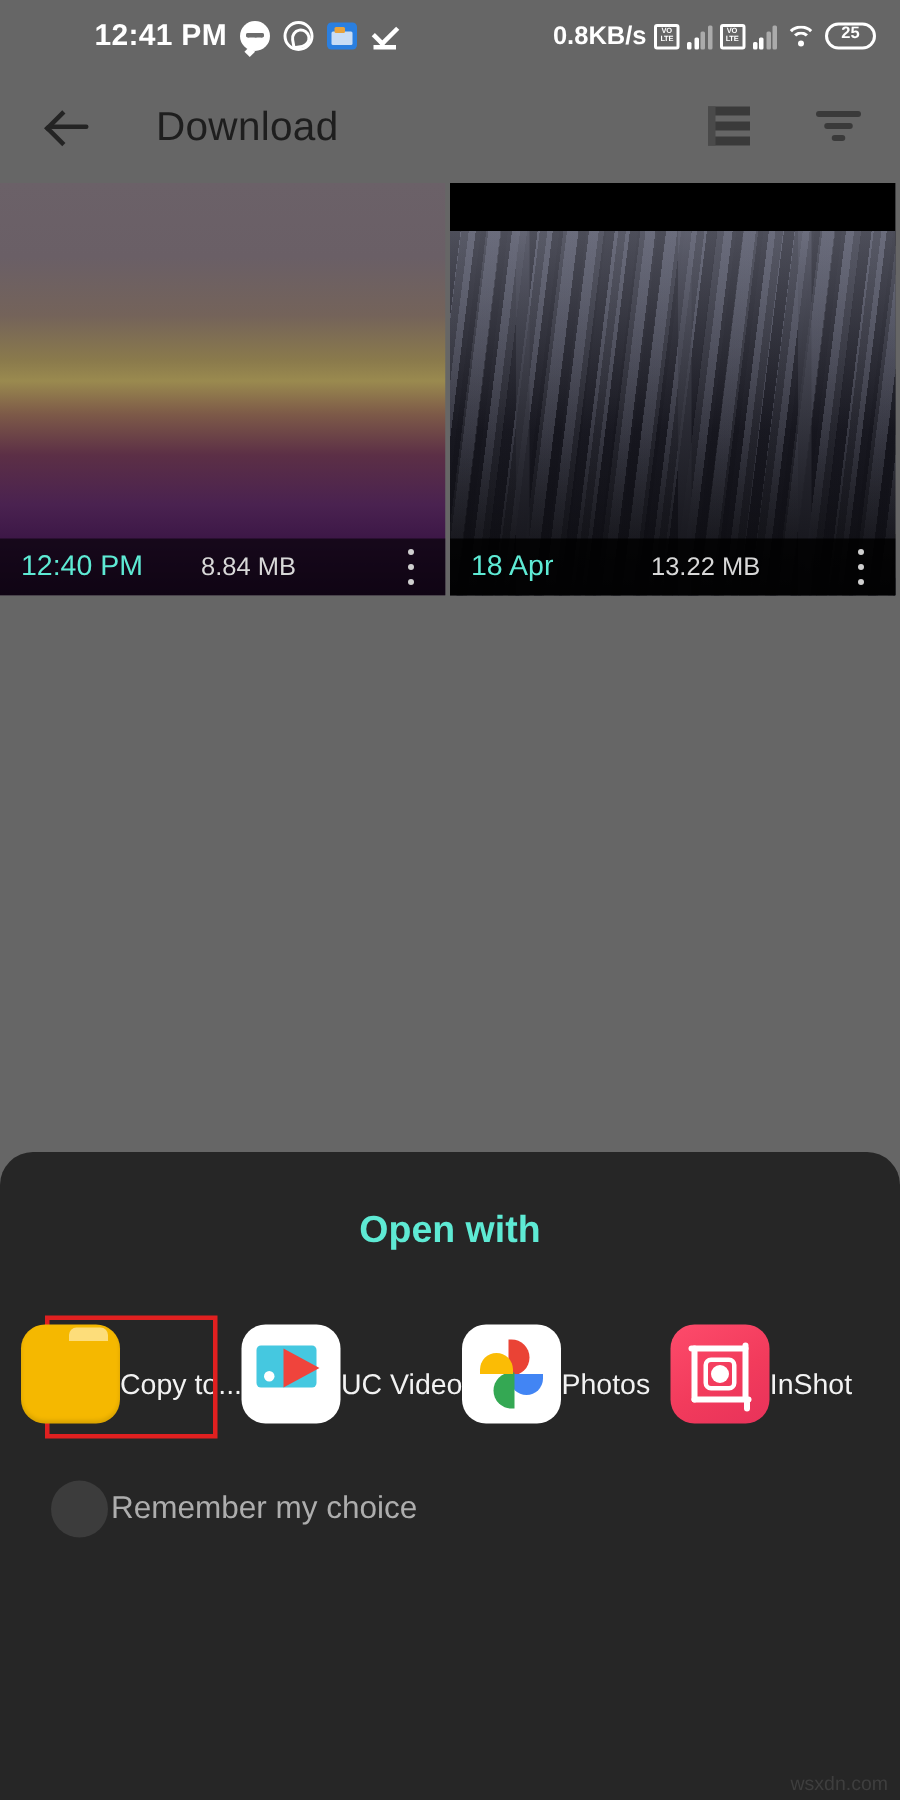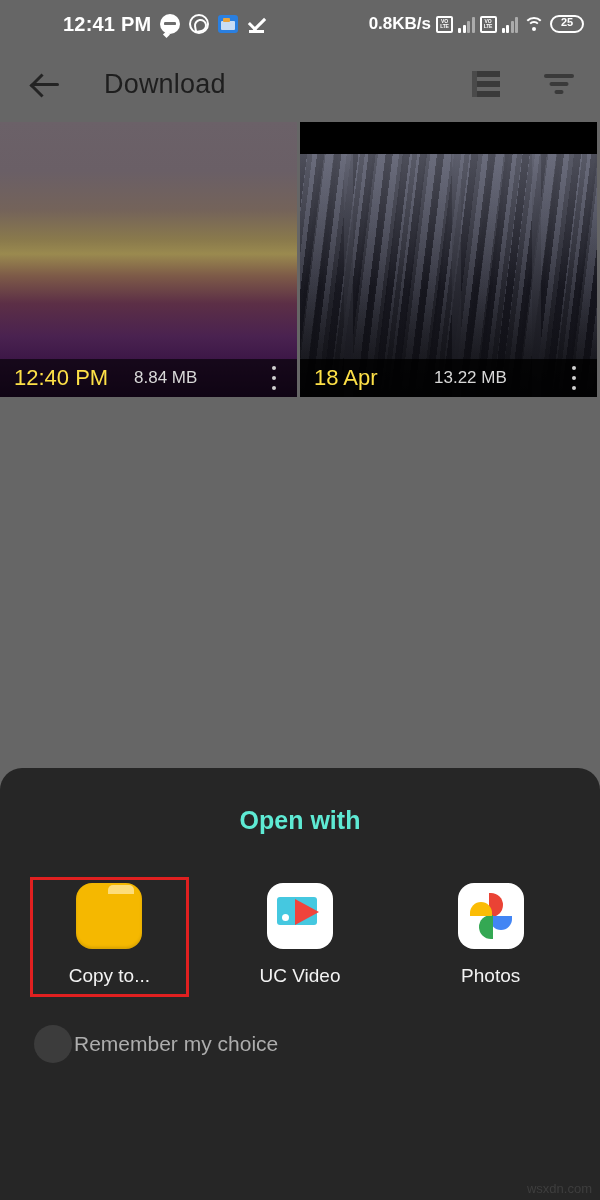--- a/index.html
+++ b/index.html
@@ -201,21 +201,21 @@
     position:absolute; top:32px; bottom:0; width:9px;
     background:linear-gradient(180deg, rgba(110,112,128,.5), rgba(18,18,24,.9));
   }
   .meta{
     position:absolute; left:0; right:0; bottom:0;
     height:38px; display:flex; align-items:center;
     background:rgba(0,0,0,0.62);
     padding:0 14px;
   }
   .meta.dark{ background:rgba(0,0,0,0.82); }
-  .meta .m-date{ font-size:22px; color:#fde047; width:120px; }
+  .meta .m-date{ font-size:19px; color:#5eead4; width:120px; }
   .meta .m-size{ font-size:17px; color:#d8d8d8; flex:1; }
   .meta .m-more{
     width:18px;height:24px;display:flex;flex-direction:column;
     justify-content:space-between;align-items:center;cursor:pointer;
     margin-left:auto;
   }
   .meta .m-more i{ width:4px;height:4px;border-radius:50%;background:#cfcfcf;display:block;}
 
   
   .sheet{
@@ -226,21 +226,21 @@
   }
   .sheet-title{
     text-align:center; color:#5eead4;
     font-size:25px; font-weight:bold;
     padding-top:38px;
   }
   .apps{
     display:flex; margin-top:42px; padding:0 14px;
   }
   .app{
-    flex:1; display:flex; flex-direction:column;
+    flex:1; display:flex; flex-direction:row;
     align-items:center; cursor:pointer;
     position:relative; padding:6px 0 10px 0;
   }
   .app.highlight{ }
   .app .hl-box{
     position:absolute; left:16px; right:16px; top:0; bottom:0;
     border:3px solid #e02020;
   }
   .app .label{
     margin-top:16px; color:#f2f2f2; font-size:19px; white-space:nowrap;
@@ -458,20 +458,32 @@
       <div class="app">
         <div class="appicon ic-photos">
           <span class="p p1"></span>
             <span class="p p2"></span>
             <span class="p p3"></span>
             <span class="p p4"></span>
         </div>
         <div class="label">Photos</div>
       </div>
 
+      <div class="app">
+        <div class="appicon ic-inshot">
+          <span class="crop-h1"></span>
+            <span class="crop-h2"></span>
+          <span class="crop-v1"></span>
+            <span class="crop-v2"></span>
+          <span class="tick"></span>
+            <span class="sq"></span>
+            <span class="cir"></span>
+        </div>
+        <div class="label">InShot</div>
+      </div>
 
     </div>
 
     <div class="remember">
       <div class="rem-check"></div>
       <div class="rem-label">Remember my choice</div>
     </div>
 
   </div>
 

